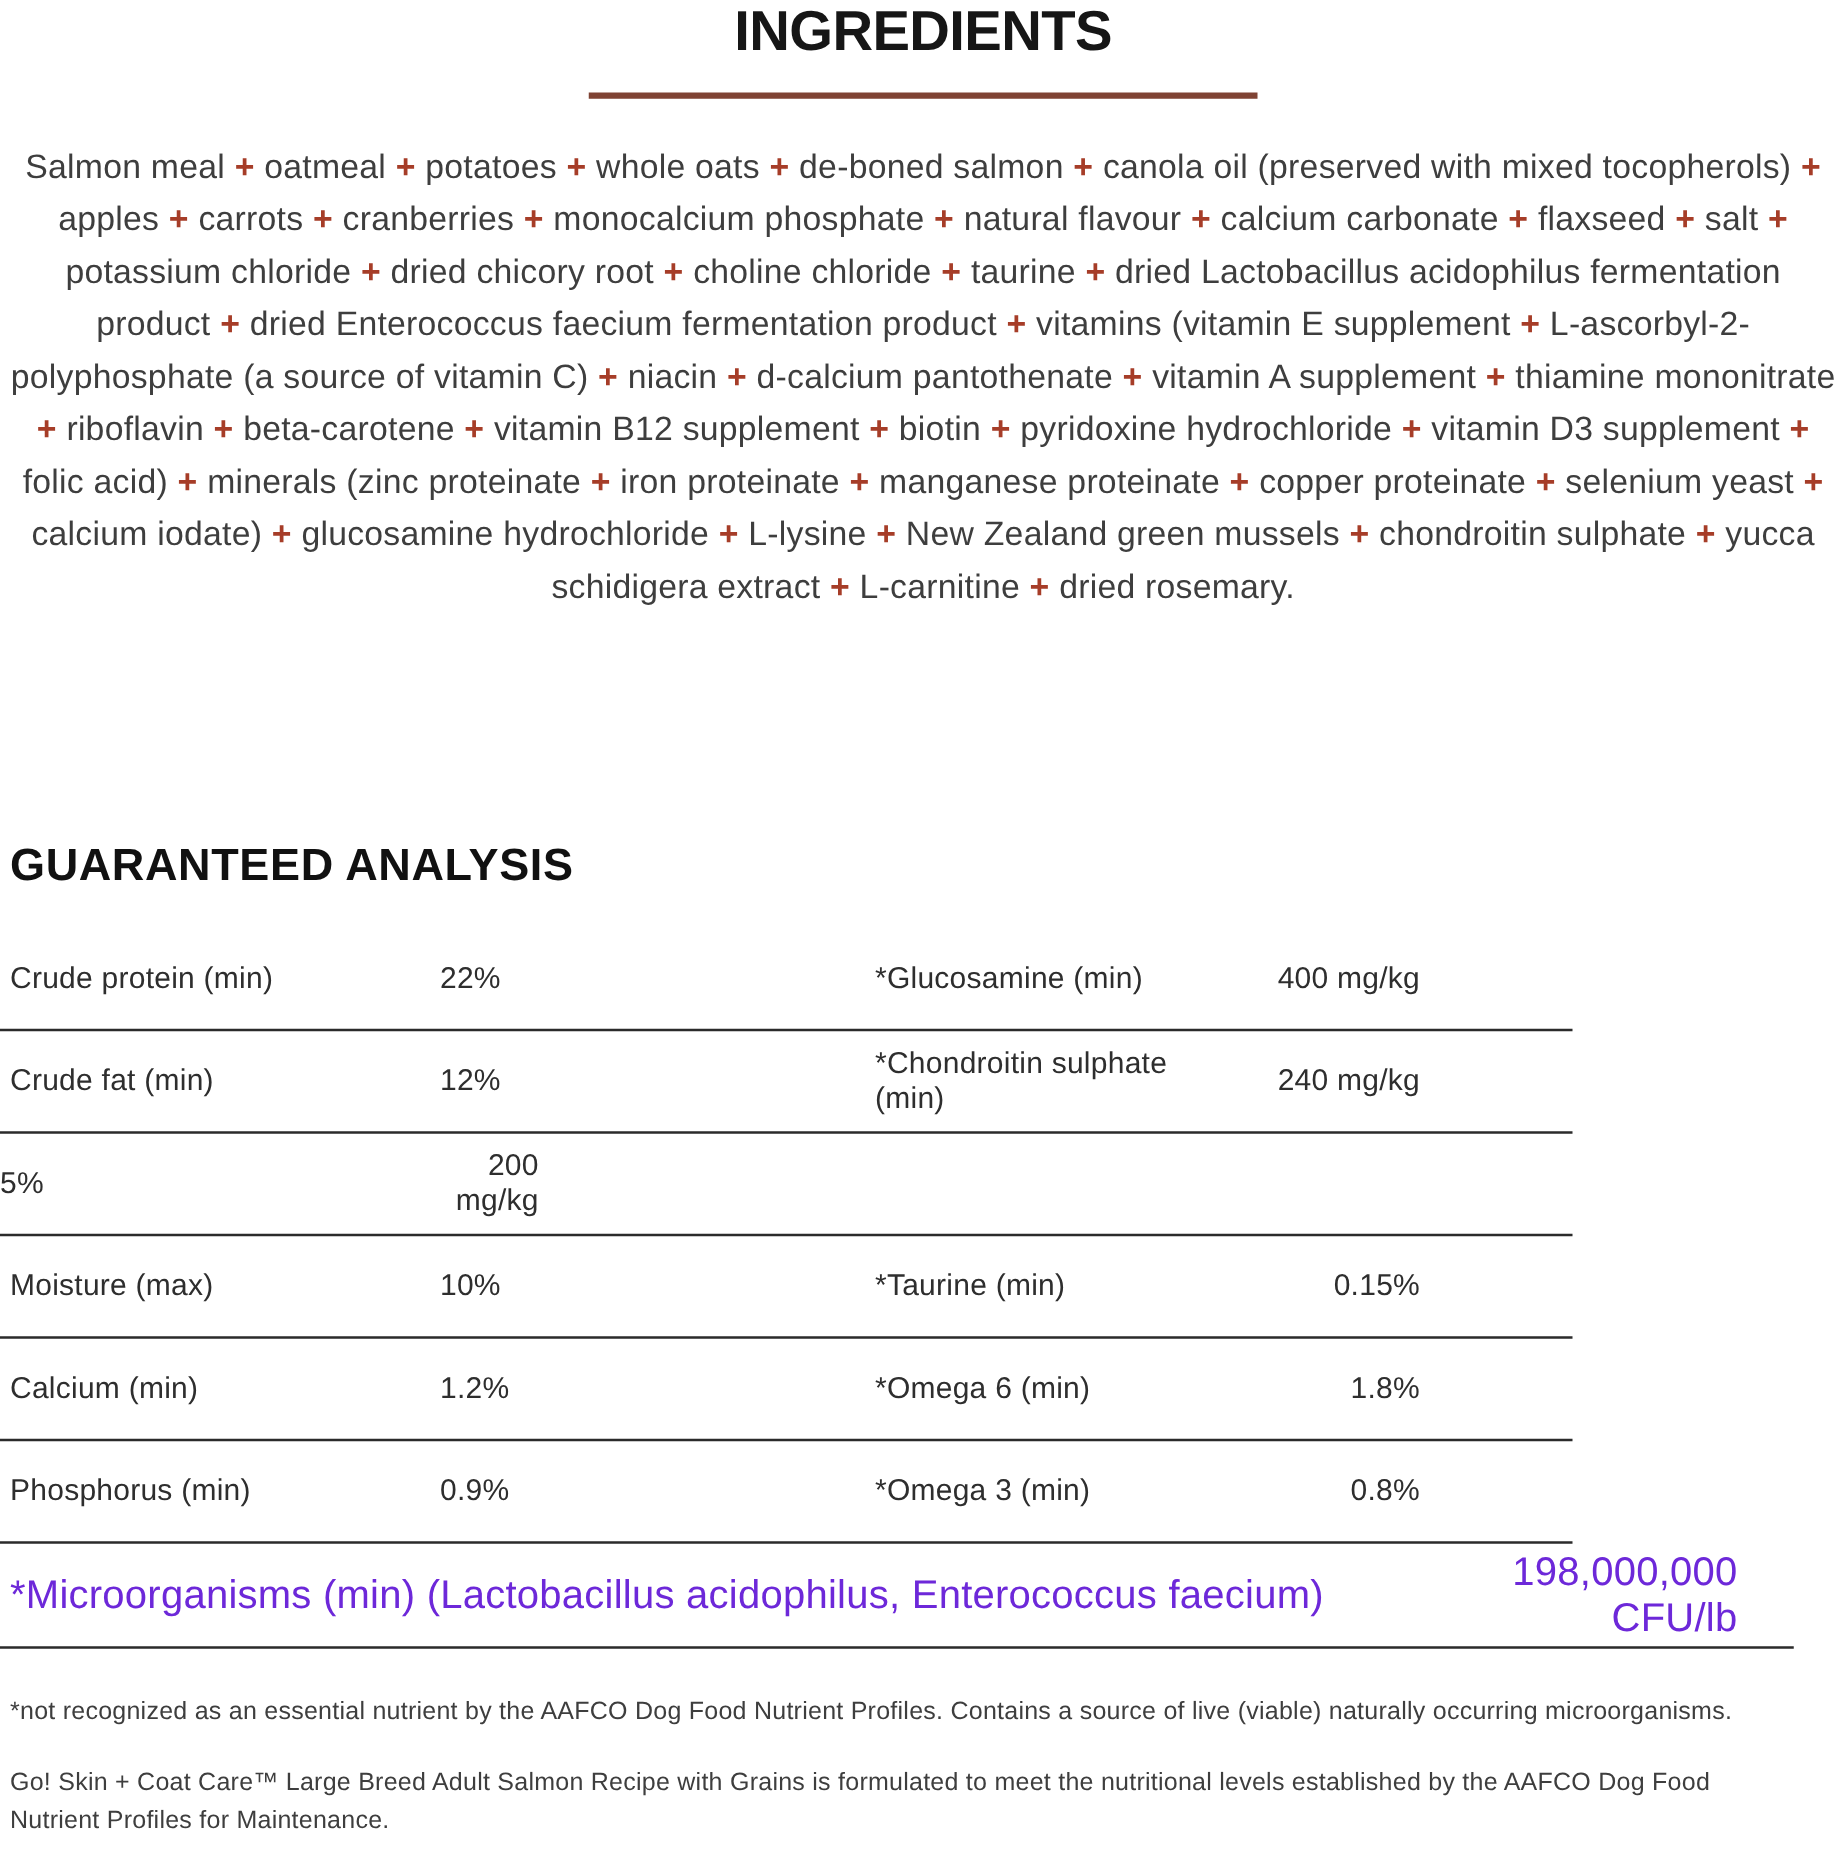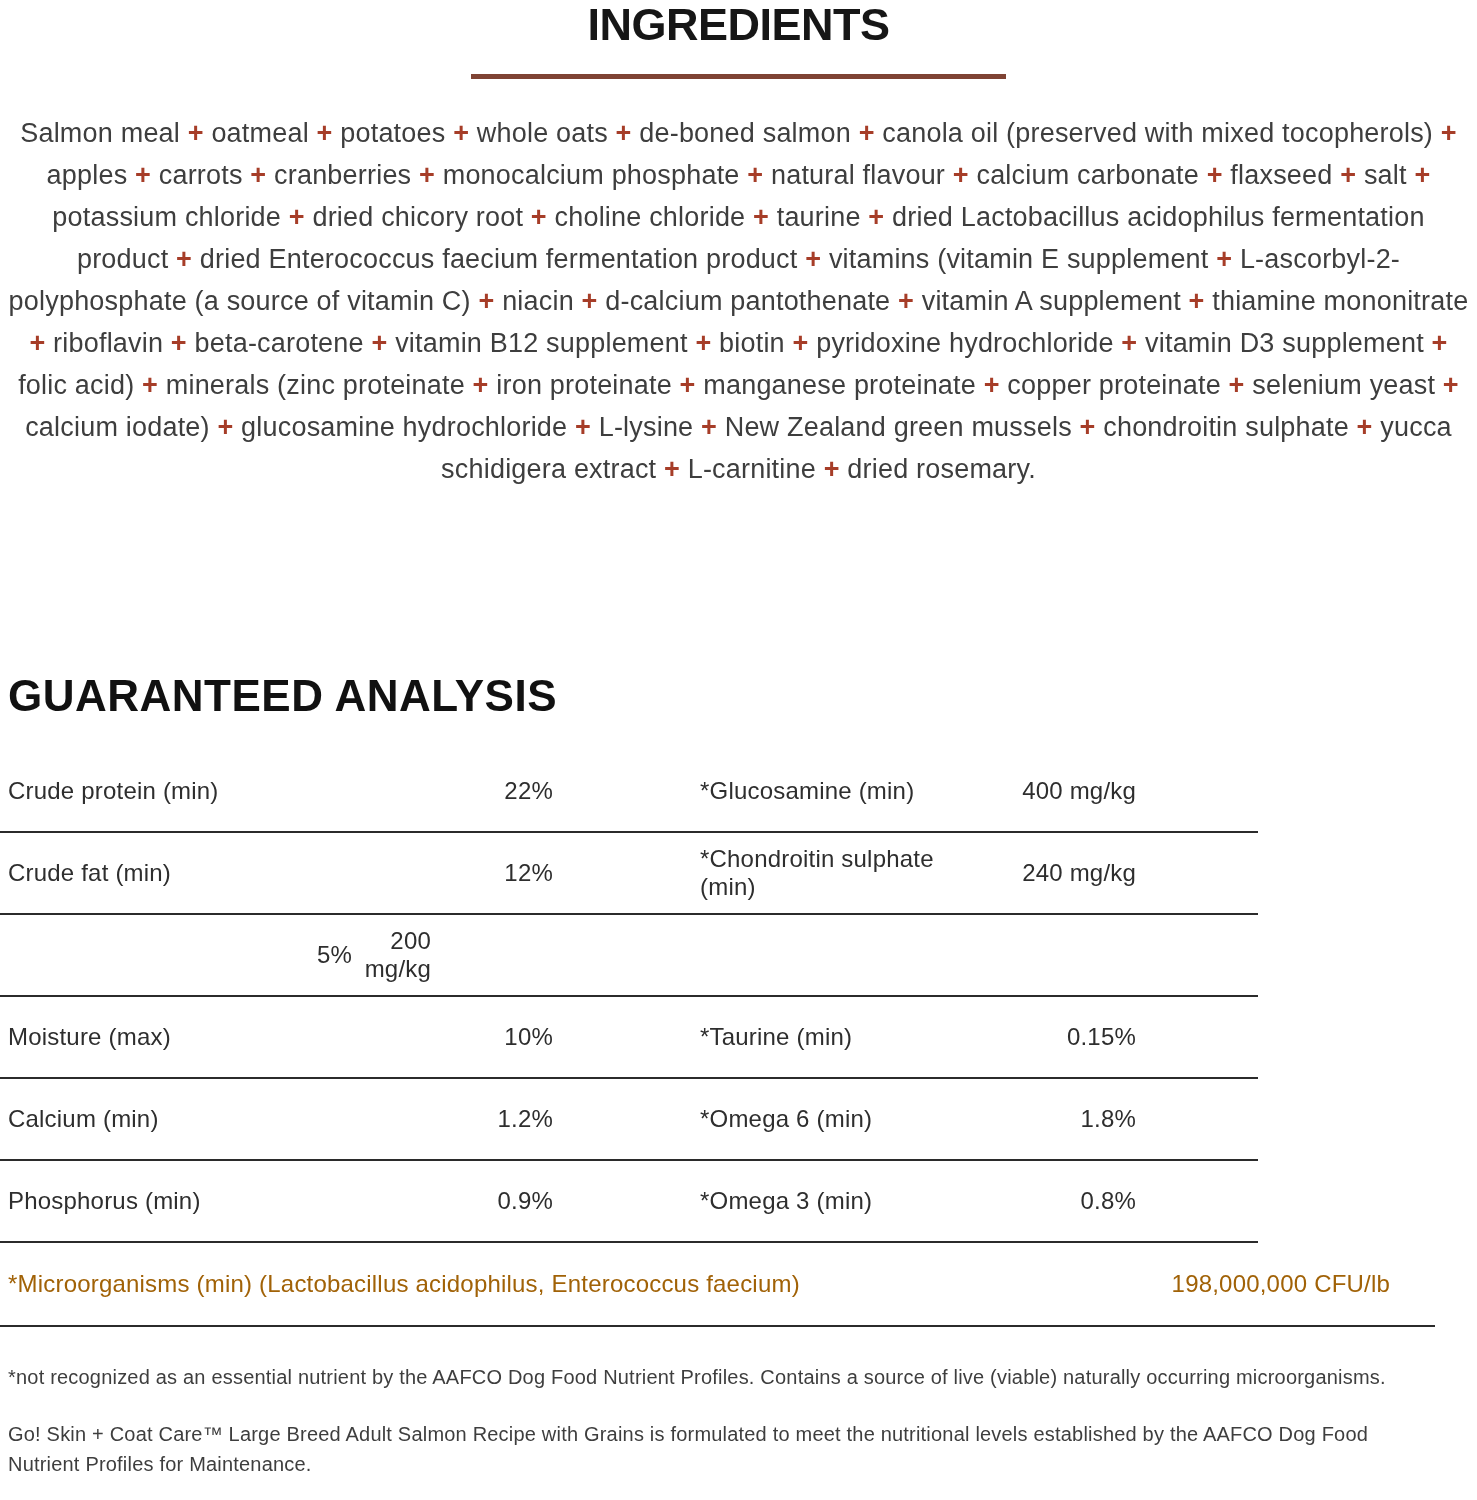--- a/index.html
+++ b/index.html
@@ -44,53 +44,53 @@
     color: #3e3e3e;
     letter-spacing: 0.2px;
   }
   .plus {
     color: var(--accent);
     font-weight: 700;
   }
   .ga-heading {
     margin: 182px 0 0 0;
     padding-left: 8px;
-    font-size: 44px;
+    font-size: 36px;
     font-weight: 800;
     letter-spacing: 0.5px;
     color: #111111;
     line-height: 1.1;
   }
   .ga-table {
     margin-top: 31px;
     width: 1258px;
   }
   .ga-row {
     display: grid;
     grid-template-columns: 352px 201px 1fr 285px;
     align-items: center;
     height: 80px;
     border-bottom: 2px solid var(--divider);
     font-size: 24px;
     color: #2e2e2e;
     letter-spacing: 0.2px;
   }
   .ga-row .c1 { padding-left: 8px; text-align: left; }
-  .ga-row .c2 { text-align: right; }
+  .ga-row .c2 { text-align: left; }
   .ga-row .c3 { padding-left: 147px; text-align: left; }
   .ga-row .c4 { text-align: right; padding-right: 122px; }
   .ga-row-last {
     display: grid;
     grid-template-columns: 1fr 320px;
     align-items: center;
     height: 82px;
     width: 1435px;
     border-bottom: 2px solid var(--divider);
-    font-size: 24px;
-    color: #a16207;
+    font-size: 32px;
+    color: #6d28d9;
     letter-spacing: 0.2px;
   }
   .ga-row-last .c1 { padding-left: 8px; text-align: left; }
   .ga-row-last .c2 { text-align: right; padding-right: 45px; }
   .footnote-1 {
     margin-top: 39px;
     padding: 0 8px;
     font-size: 20px;
     color: #3e3e3e;
     letter-spacing: 0.2px;

